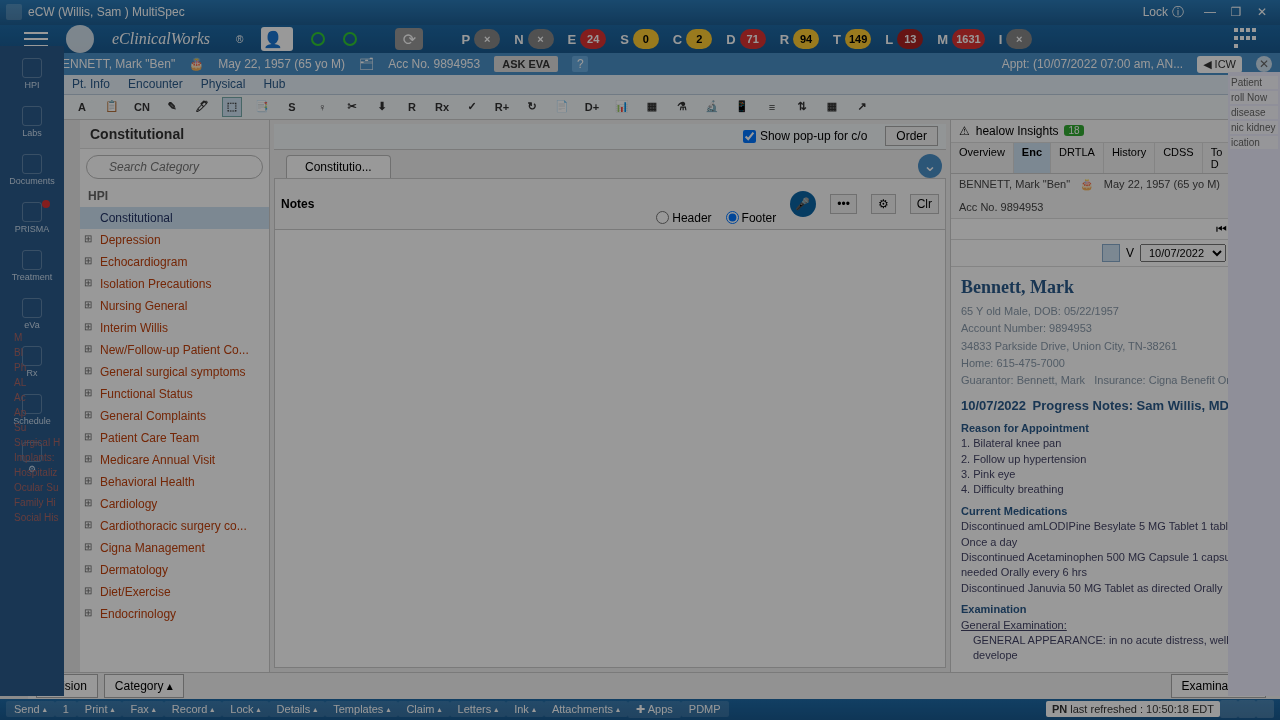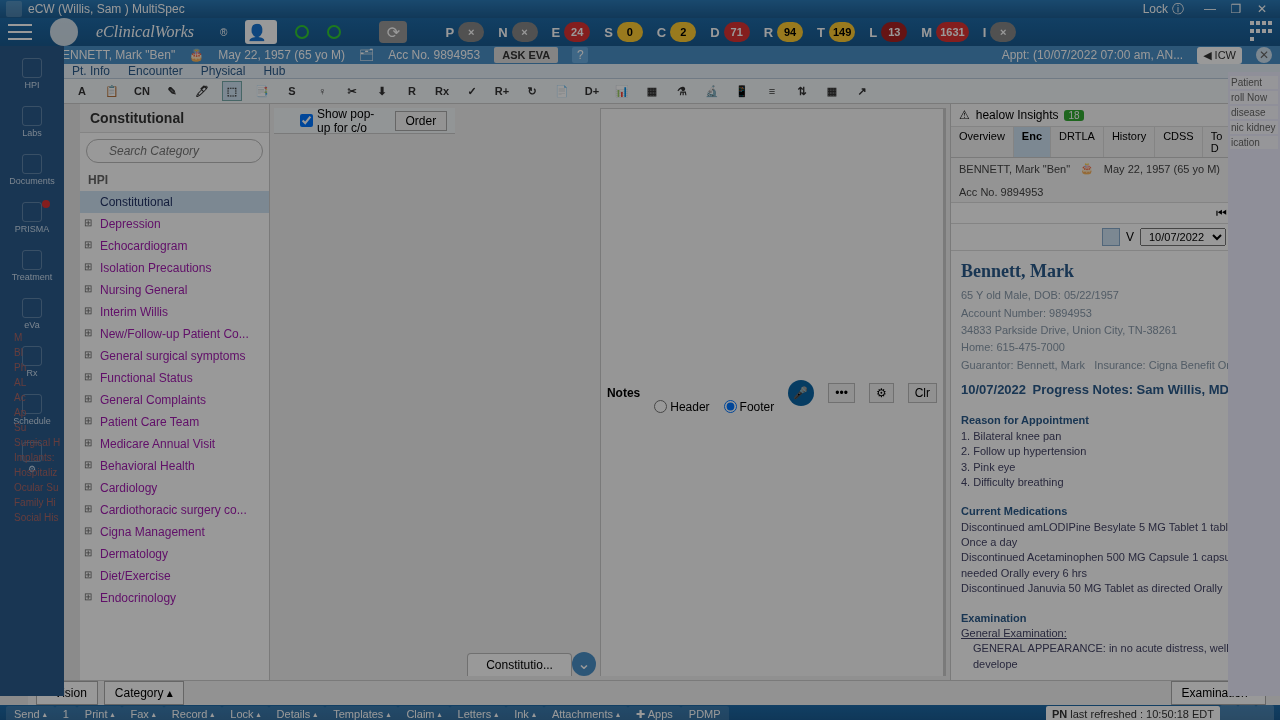--- a/index.html
+++ b/index.html
@@ -8,21 +8,21 @@
 .app { width: 1280px; height: 720px; background: #e8e8e8; display: flex; flex-direction: column; }
 
 
 .titlebar { height: 28px; background: linear-gradient(#2b7bb8,#1e5f94); color: #fff; display: flex; align-items: center; padding: 0 6px; font-size: 12px; }
 .titlebar .icon { width: 16px; height: 16px; background: #fff3; margin-right: 6px; border-radius: 2px; }
 .titlebar .spacer { flex: 1; }
 .titlebar .lock { display: flex; align-items: center; gap: 4px; margin-right: 12px; }
 .titlebar .winbtn { width: 24px; height: 18px; display: inline-flex; align-items: center; justify-content: center; margin-left: 2px; color: #fff; font-size: 12px; }
 
 
-.topbar { height: 32px; background: linear-gradient(#1e6aa6,#195a90); display: flex; align-items: center; padding: 0 8px; gap: 18px; color: #fff; }
+.topbar { height: 32px; background: linear-gradient(#1e6aa6,#195a90); display: flex; align-items: center; padding: 0 24px; gap: 18px; color: #fff; }
 .hamburger { width: 24px; height: 20px; display: flex; flex-direction: column; justify-content: space-around; cursor: pointer; }
 .hamburger span { height: 2px; background: #fff; }
 .ecw-logo { font-size: 16px; font-style: italic; font-family: cursive; margin-right: 8px; }
 .avatar-btn { width: 32px; height: 24px; background: #fff; border-radius: 3px; display: flex; align-items: center; justify-content: center; }
 .status-dot { width: 14px; height: 14px; border-radius: 50%; border: 2px solid; }
 .status-green { border-color: #3c3; }
 .refresh-btn { width: 28px; height: 22px; background: #999; border-radius: 4px; display: flex; align-items: center; justify-content: center; margin-left: 20px; margin-right: 20px; }
 .badge-group { display: flex; align-items: center; gap: 2px; }
 .badge-letter { font-size: 13px; font-weight: bold; margin-right: 2px; }
 .badge-pill { min-width: 26px; height: 20px; border-radius: 10px; display: flex; align-items: center; justify-content: center; font-size: 11px; font-weight: bold; padding: 0 4px; }
@@ -64,26 +64,26 @@
 
 .main { flex: 1; display: flex; margin-left: 64px; }
 
 
 .hpi-left { width: 190px; background: #fff; border-right: 1px solid #ccc; display: flex; flex-direction: column; margin-left: 16px; }
 .hpi-title { padding: 6px 10px; font-size: 14px; font-weight: bold; color: #333; background: #f6f6f6; border-bottom: 1px solid #ddd; }
 .hpi-search { padding: 6px; }
 .hpi-search input { width: 100%; padding: 4px 6px 4px 22px; border: 1px solid #bbb; border-radius: 12px; font-size: 12px; font-style: italic; color: #888; }
 .hpi-sub { padding: 4px 8px; font-size: 12px; font-weight: bold; color: #666; }
 .hpi-list { flex: 1; overflow-y: auto; font-size: 12px; }
-.hpi-item { padding: 4px 8px 4px 20px; color: #a21caf; cursor: pointer; position: relative; white-space: nowrap; overflow: hidden; text-overflow: ellipsis; }
+.hpi-item { padding: 4px 8px 4px 20px; color: #c2410c; cursor: pointer; position: relative; white-space: nowrap; overflow: hidden; text-overflow: ellipsis; }
 .hpi-item.exp::before { content: "⊞"; position: absolute; left: 4px; color: #666; font-size: 10px; }
 .hpi-item.sel { background: #cfe3f3; color: #236; }
 
 
-.center { flex: 1; background: #f0f0f0; display: flex; flex-direction: row; padding: 4px; }
+.center { flex: 1; background: #f0f0f0; display: flex; flex-direction: column; padding: 4px; }
 .center-top { height: 26px; background: #f4f8fb; display: flex; align-items: center; gap: 18px; padding: 0 8px; border-bottom: 1px solid #ccc; margin-bottom: 4px; }
 .center-top .chk { display: flex; align-items: center; gap: 4px; font-size: 12px; }
 .center-top .order-btn { padding: 2px 10px; border: 1px solid #aaa; background: #f6f6f6; font-size: 12px; }
 .tabrow { display: flex; align-items: flex-end; padding-left: 12px; }
 .tab { padding: 4px 18px; background: #fff; border: 1px solid #bbb; border-bottom: none; border-radius: 4px 4px 0 0; font-size: 12px; }
 .tab-dd { width: 24px; height: 24px; background: #4a8fc7; border-radius: 50%; margin-left: auto; margin-right: 4px; color: #fff; text-align: center; line-height: 24px; }
 .notes-hdr { display: flex; align-items: center; padding: 4px 6px; font-size: 12px; gap: 14px; background: #fafafa; border: 1px solid #ccc; border-bottom: none; }
 .notes-hdr .title { font-weight: bold; margin-right: auto; }
 .notes-hdr .radio { display: flex; align-items: center; gap: 3px; margin-top: 28px; }
 .notes-hdr .mic { width: 26px; height: 26px; background: #0a64a4; border-radius: 50%; color: #fff; text-align: center; line-height: 26px; }
@@ -98,21 +98,21 @@
 .r-tab { padding: 3px 8px; font-size: 11px; border-right: 1px solid #ddd; cursor: pointer; }
 .r-tab.active { background: #cfe3f3; font-weight: bold; }
 .r-pthdr { padding: 4px 8px; background: #f7f7f7; border-bottom: 1px solid #ddd; color: #444; font-size: 11px; display: flex; flex-wrap: wrap; gap: 10px; align-items: center; }
 .r-date { display: flex; justify-content: flex-end; align-items: center; padding: 4px 6px; gap: 6px; border-bottom: 1px solid #ddd; }
 .r-date select { font-size: 11px; padding: 1px 4px; }
 .r-date .sq { width: 18px; height: 18px; background: #cfe3f3; border: 1px solid #8ac; }
 .r-content { flex: 1; overflow-y: auto; padding: 8px 10px; color: #446; font-size: 11px; line-height: 1.4; }
 .r-content h2 { color: #2a5a8a; font-size: 18px; font-weight: bold; margin-bottom: 4px; font-family: Georgia, serif; }
 .r-content .meta { color: #8899aa; margin-bottom: 2px; }
 .r-content h3 { color: #2a5a8a; font-size: 13px; margin: 8px 0 3px; font-family: Georgia, serif; }
-.r-content .sectitle { color: #2a5a8a; font-weight: bold; margin-top: 14px; }
+.r-content .sectitle { color: #2a5a8a; font-weight: bold; margin-top: 6px; }
 .r-content .underline { text-decoration: underline; }
 
 
 .botnav { height: 30px; background: #f4f4f4; border-top: 1px solid #ccc; display: flex; align-items: center; padding: 0 8px; margin-left: 28px; }
 .botnav .navbtn { padding: 4px 10px; border: 1px solid #aaa; background: #fff; font-size: 12px; margin-right: 6px; }
 .botnav .spacer { flex: 1; }
 
 
 .footer { height: 24px; background: linear-gradient(#1e6aa6,#195a90); color: #fff; display: flex; align-items: center; padding: 0 6px; font-size: 11px; gap: 0; }
 .footer .fbtn { padding: 2px 8px; background: #fff2; border-radius: 2px; display: flex; align-items: center; gap: 3px; cursor: pointer; }

